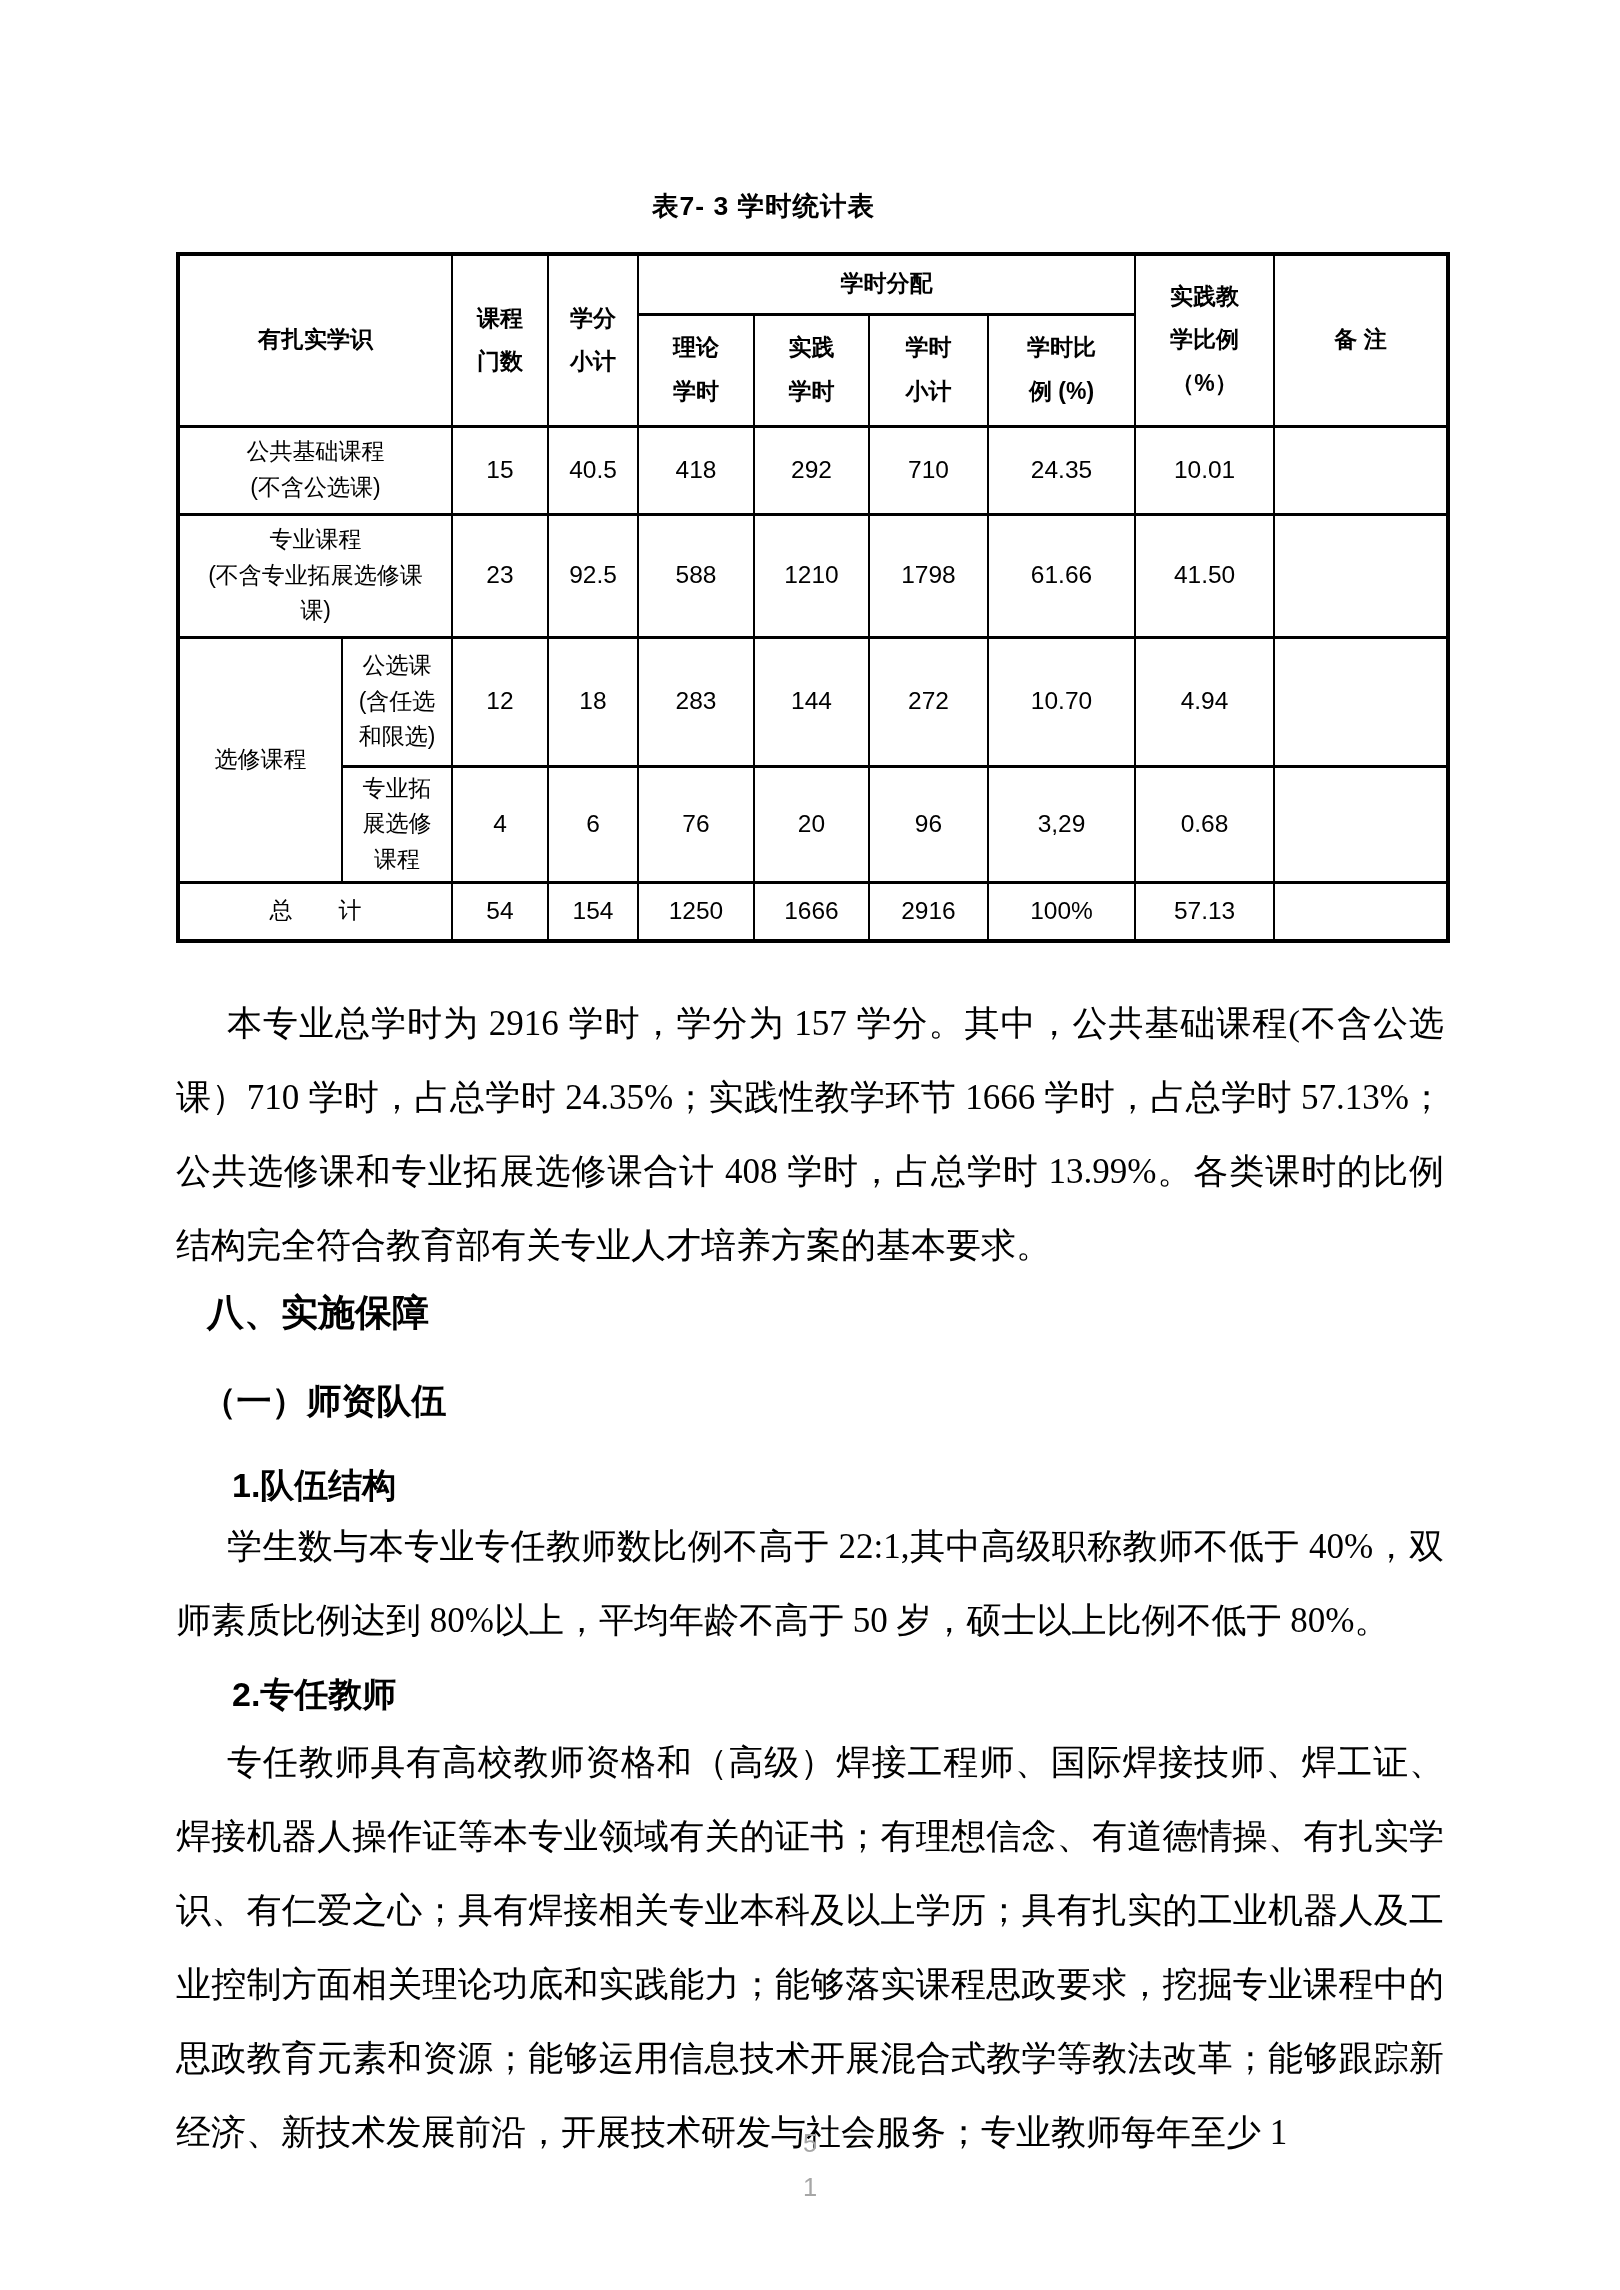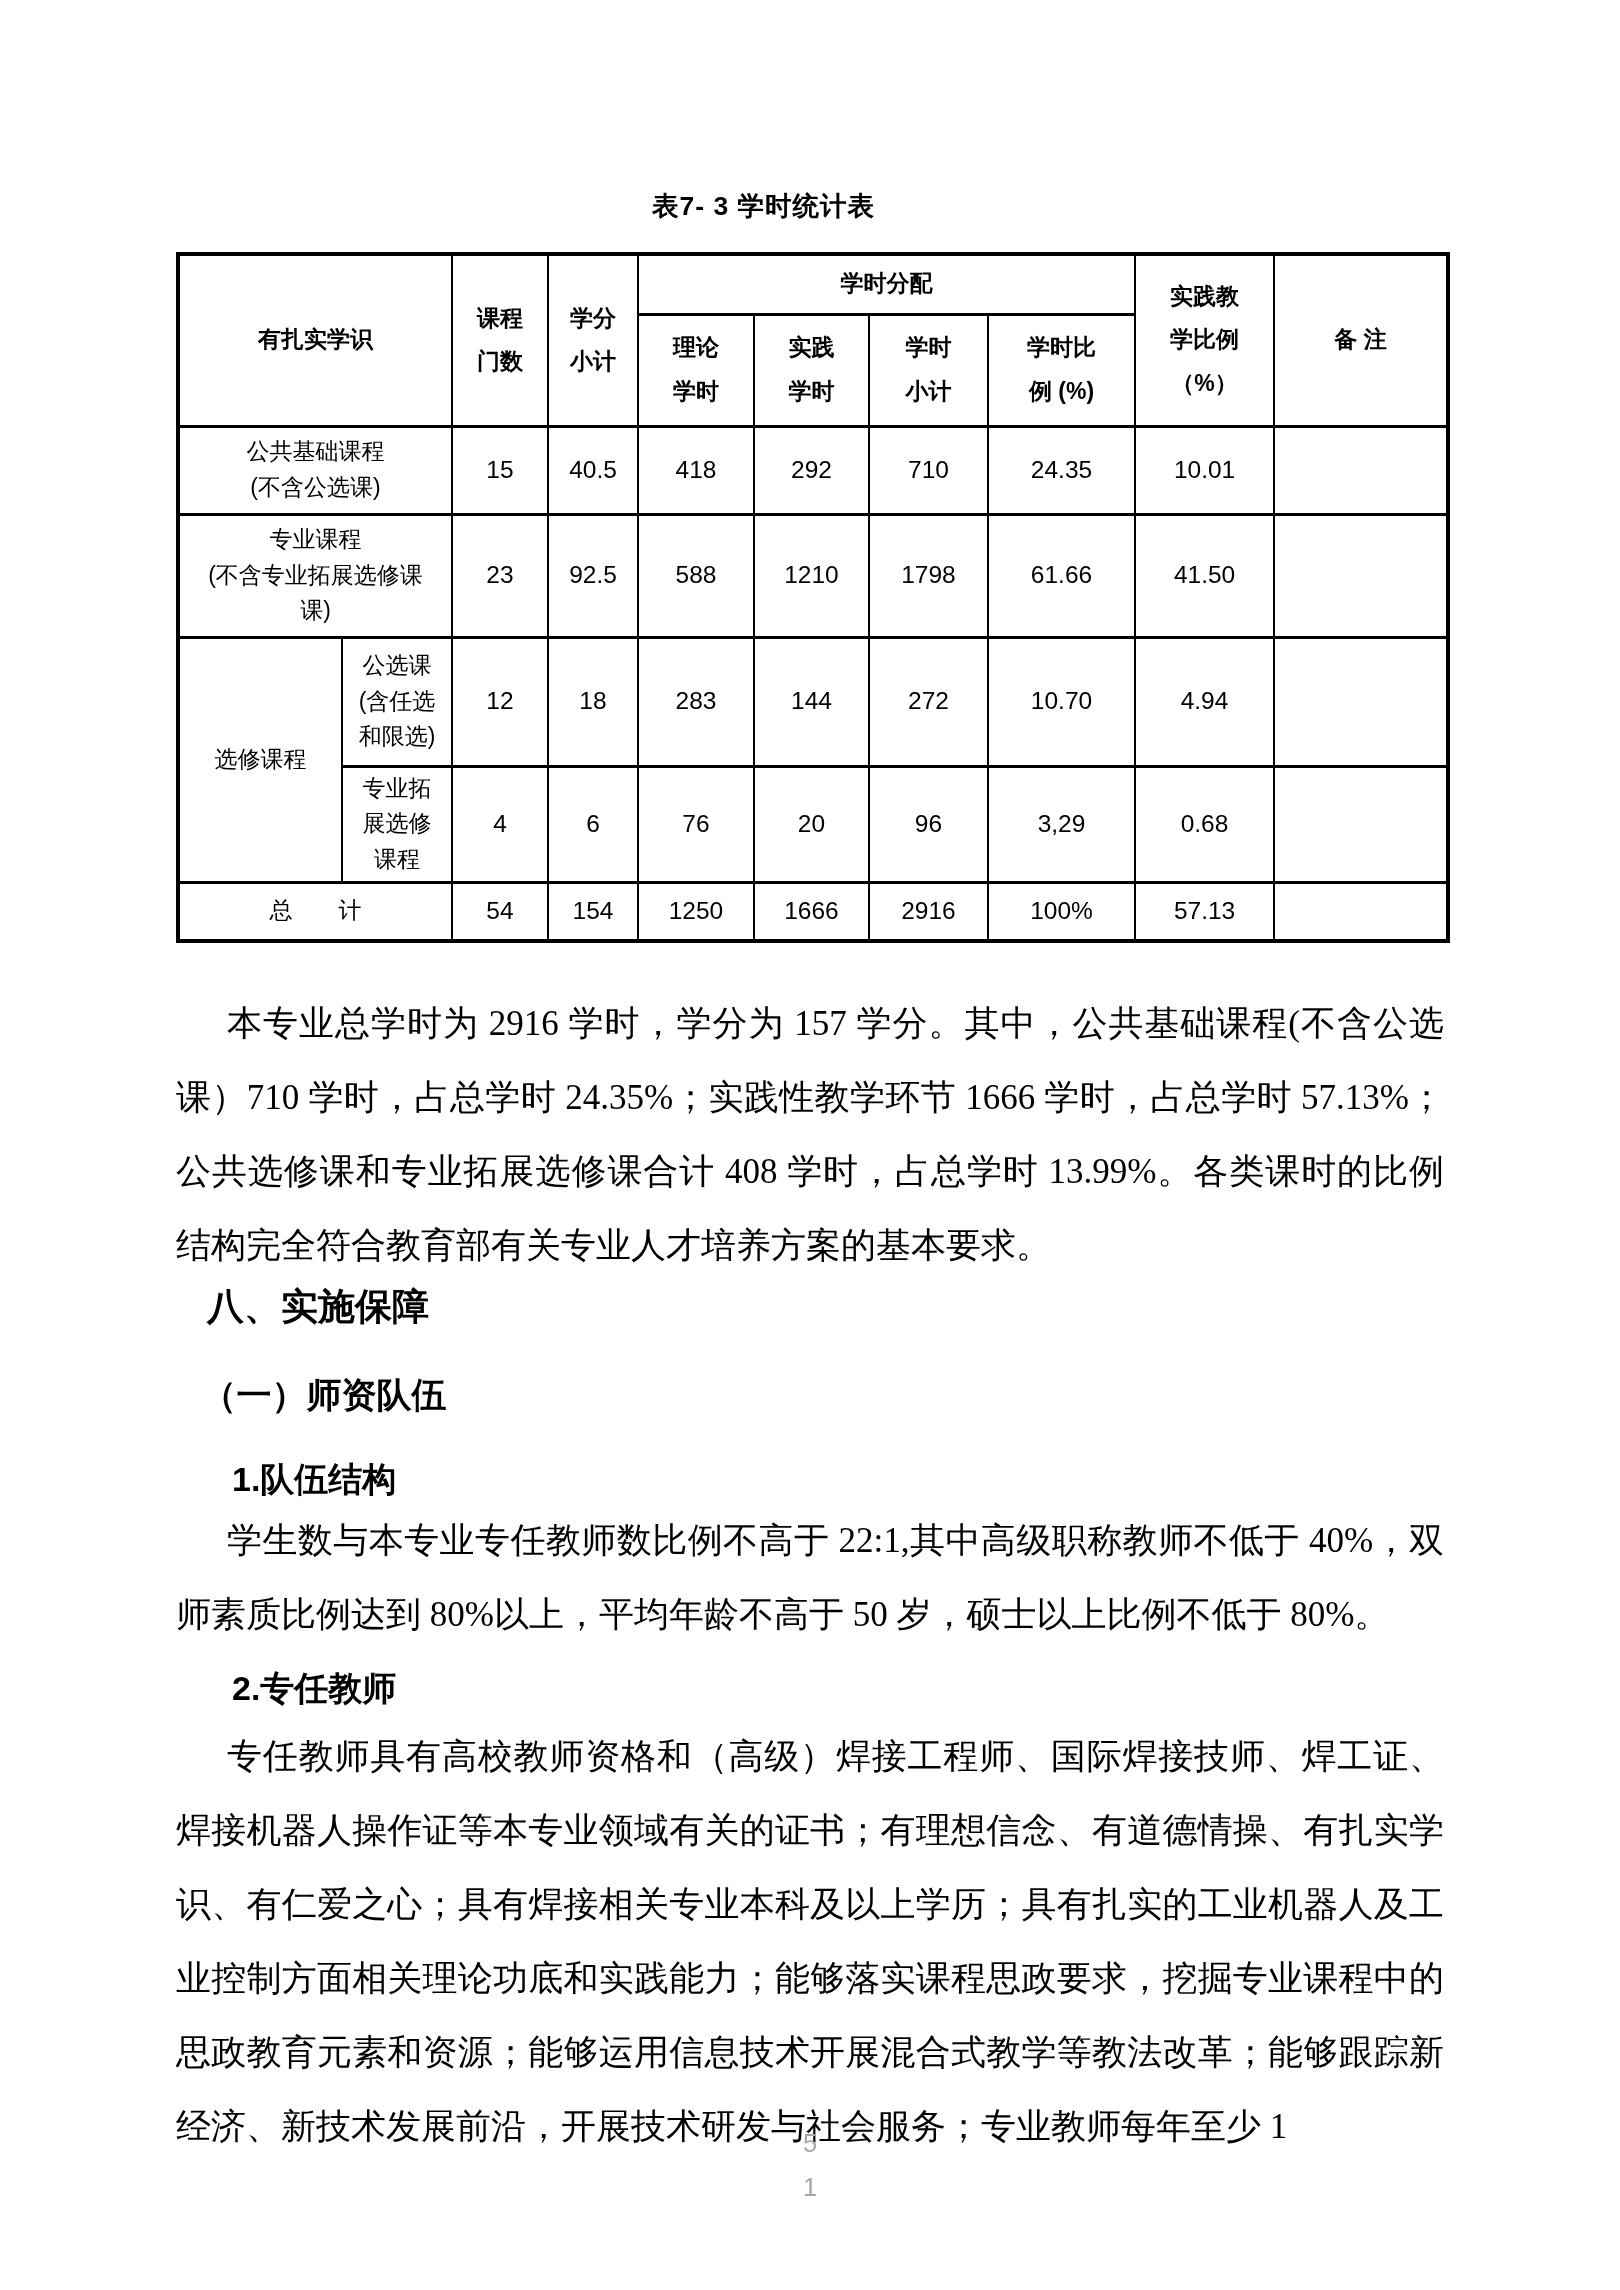--- a/index.html
+++ b/index.html
@@ -68,21 +68,21 @@
     margin-left: 25.5px;
   }
   .h-num {
     font-family: "Liberation Sans", sans-serif;
     font-weight: bold;
     font-size: 34px;
     line-height: 44px;
     margin-left: 56px;
   }
   .mt-summary { margin-top: 44px; }
-  .mt-h1 { margin-top: 0; }
+  .mt-h1 { margin-top: 6px; }
   .mt-h2 { margin-top: 42px; }
   .mt-h3a { margin-top: 40px; }
   .mt-p2 { margin-top: 2.9px; }
   .mt-h3b { margin-top: 13.7px; }
   .mt-p3 { margin-top: 10.8px; }
   .footer {
     position: absolute;
     left: 0;
     right: 0;
     bottom: 82px;

